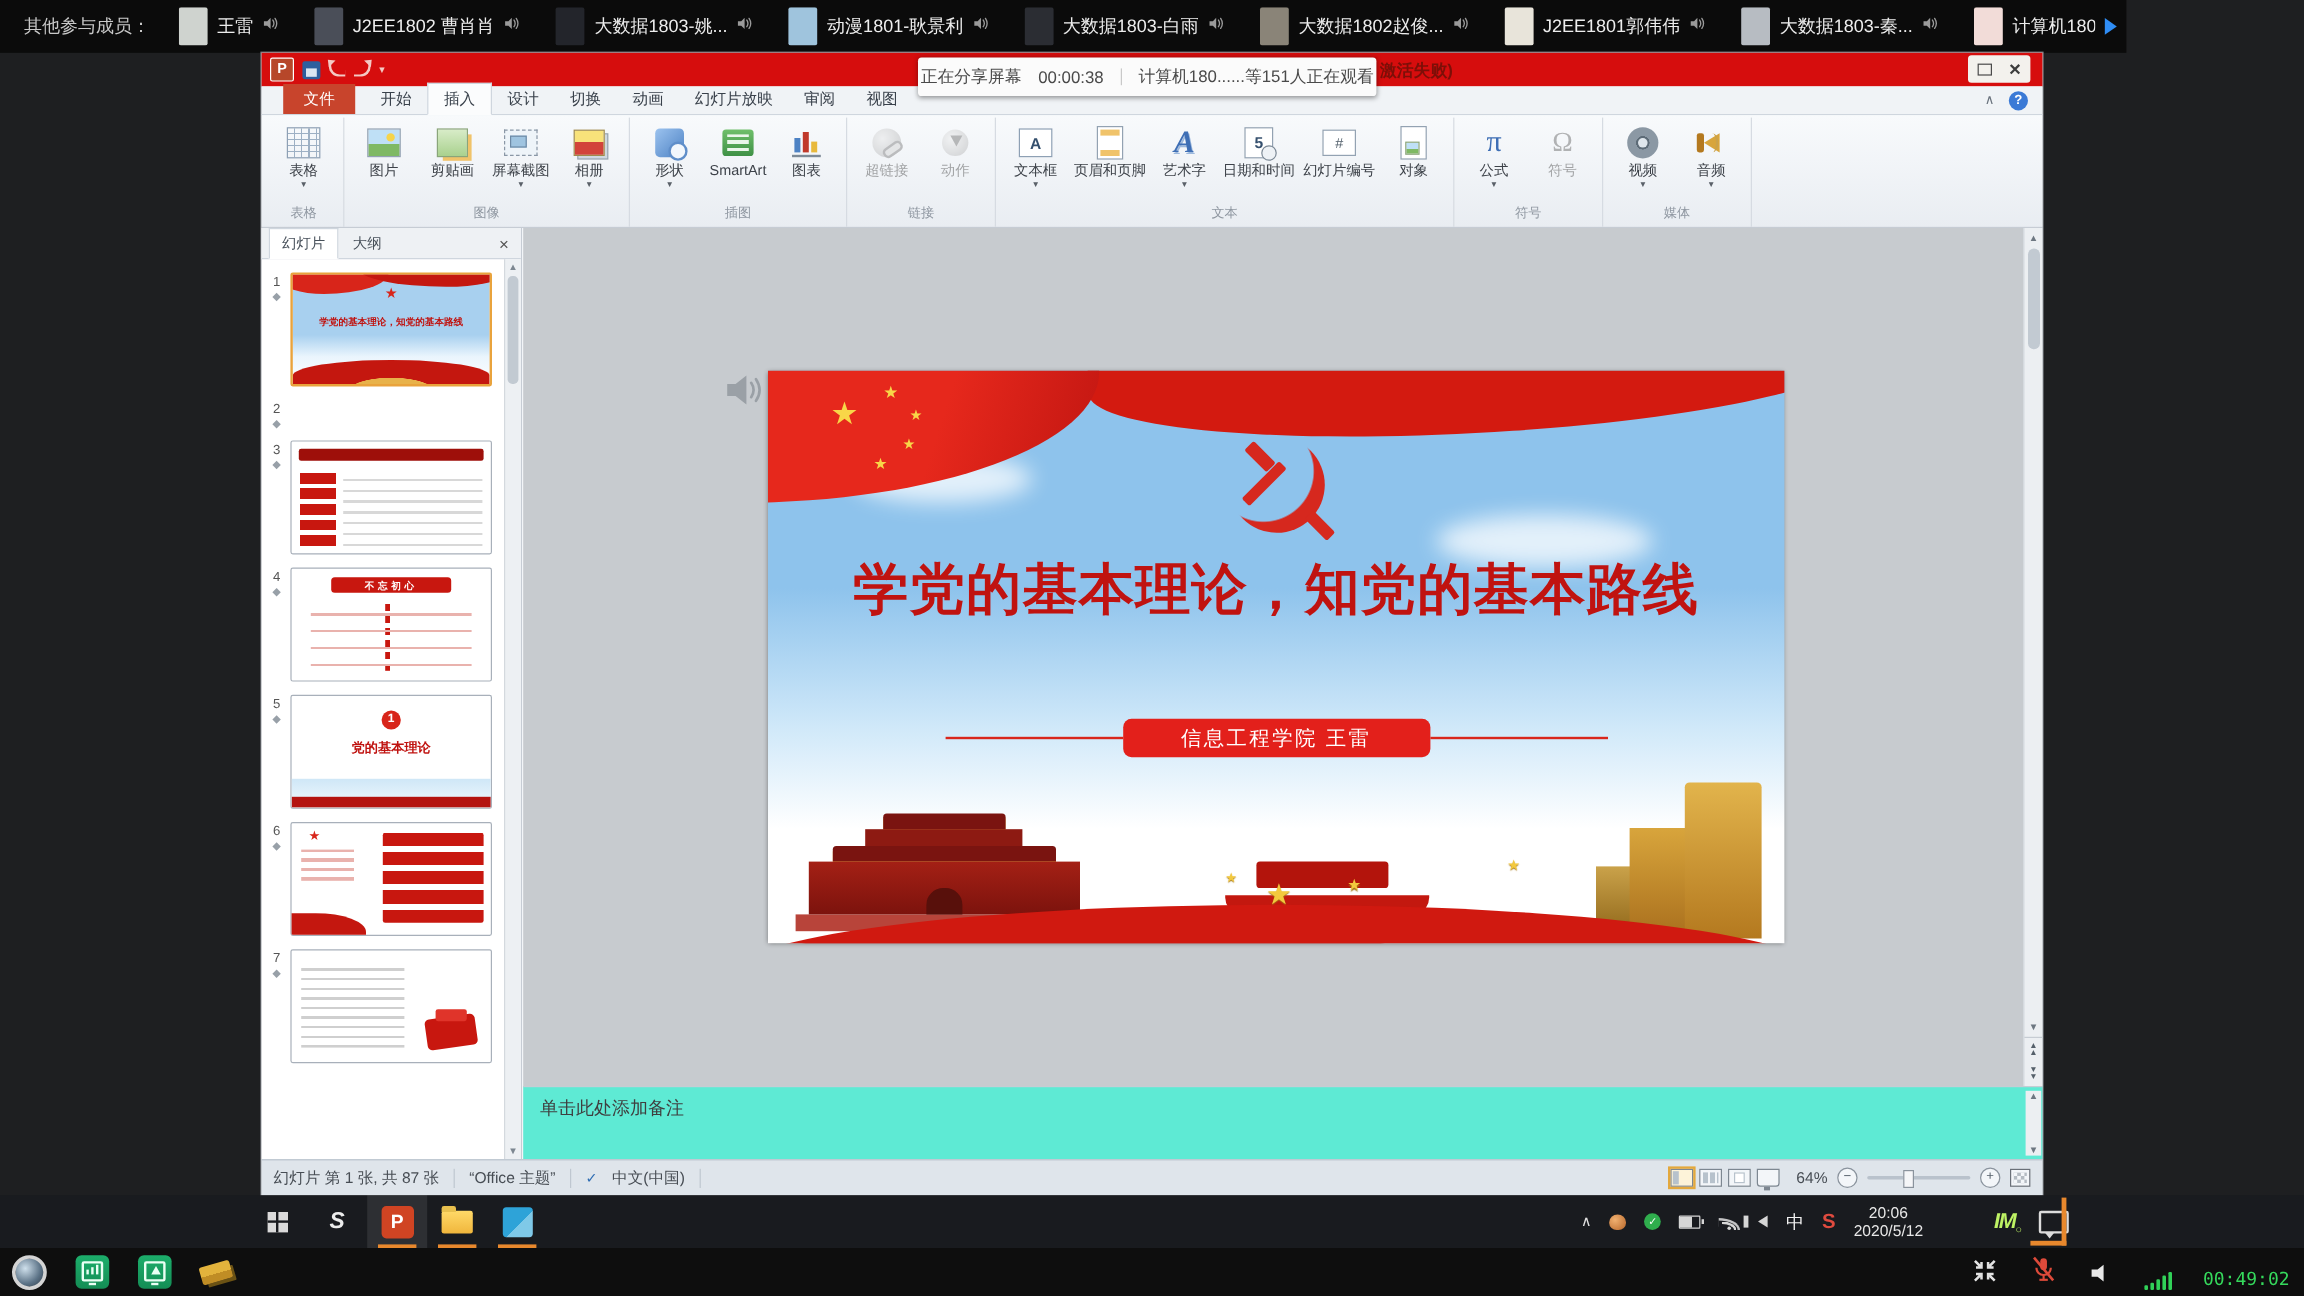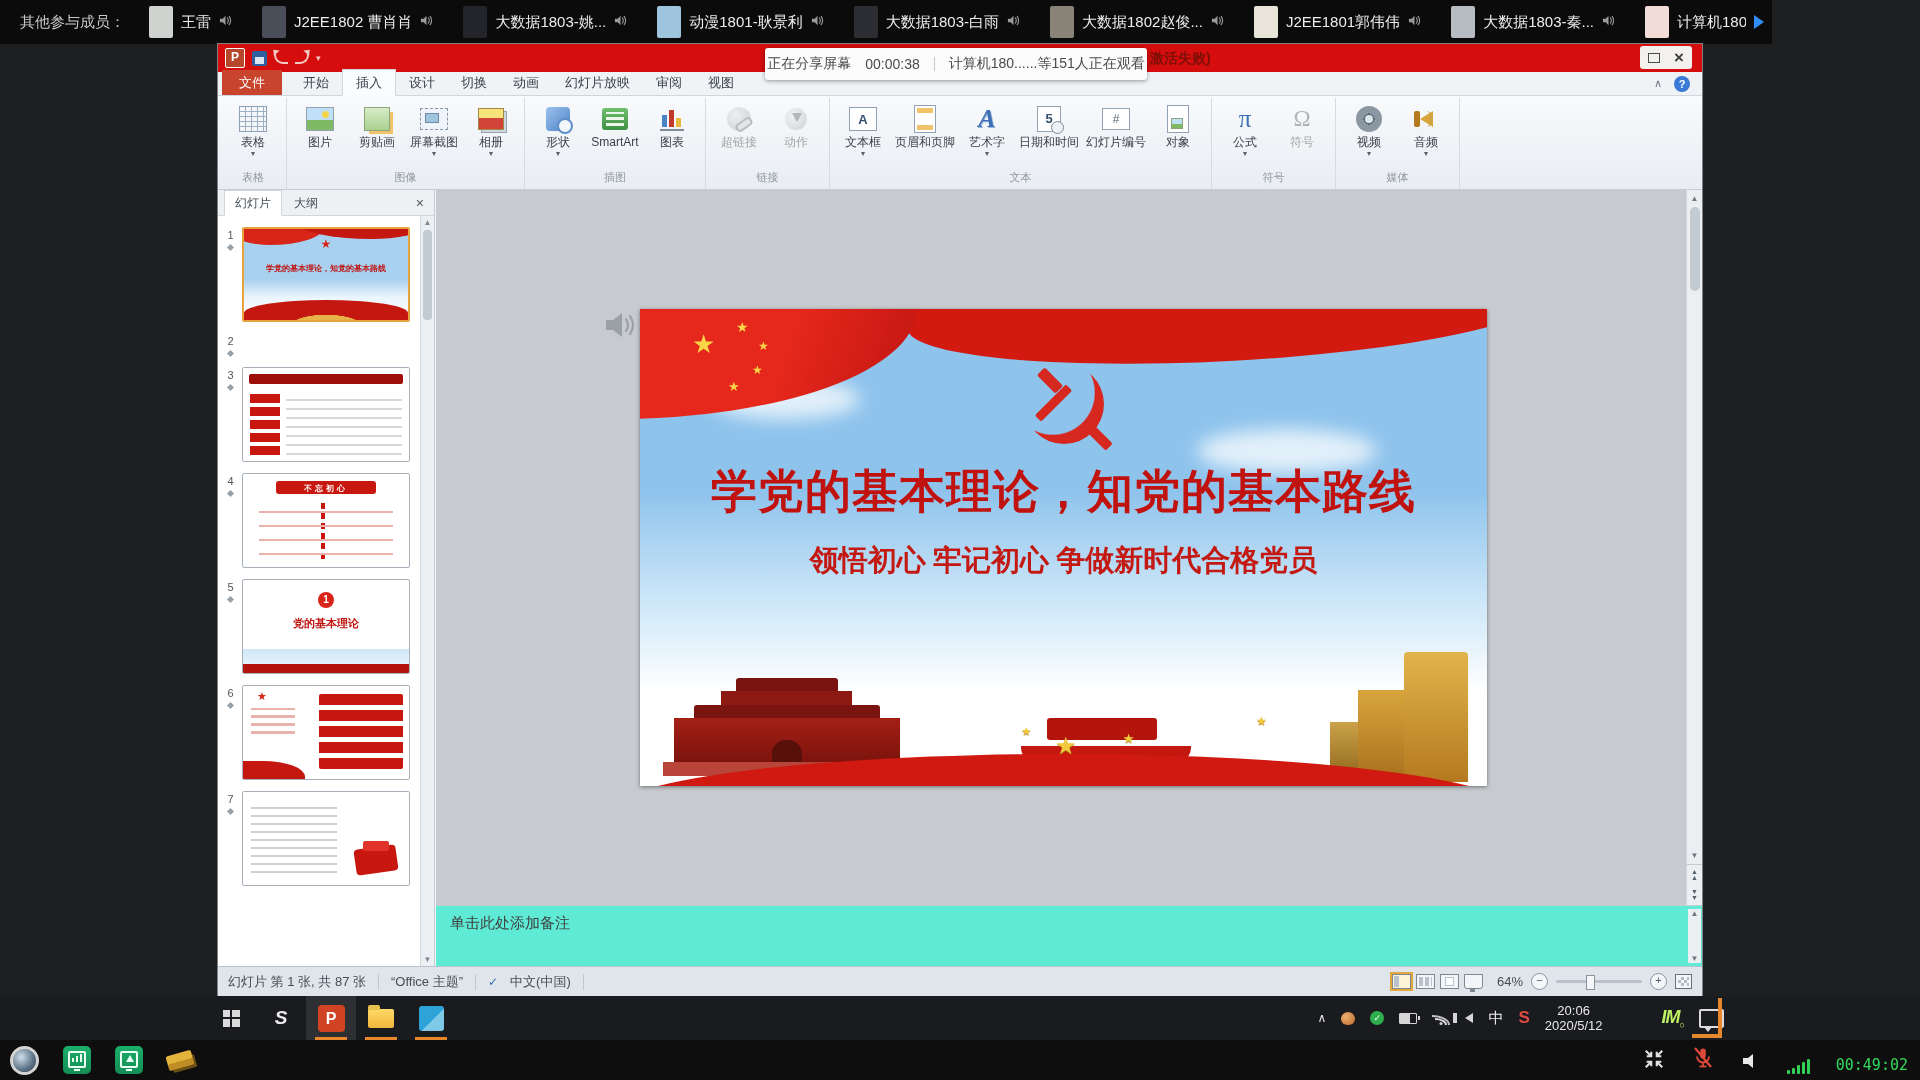--- a/index.html
+++ b/index.html
@@ -26,21 +26,21 @@
   .qa-drop{color:#f4c9c4;font-size:9px;}
   .tt-left{position:absolute;left:560px;top:6px;color:#7c0f08;font-size:14px;font-weight:bold;}
   .tt-right{position:absolute;left:932px;top:6px;color:#7c0f08;font-size:14px;font-weight:bold;}
   .win-controls{position:absolute;right:10px;top:2px;height:23px;background:#f3f1ed;border-radius:3px;display:flex;align-items:center;padding:0 8px;gap:14px;}
   .wc-restore{width:10px;height:8px;border:1.5px solid #4a4a4a;position:relative;background:#f3f1ed;}
   .wc-restore::before{content:"";position:absolute;left:2px;top:-4px;width:10px;height:8px;border:1.5px solid #4a4a4a;z-index:-1;}
   .wc-close{color:#3d3d3d;font-size:17px;line-height:17px;font-weight:bold;}
   
   .tab-row{position:absolute;left:0;top:28px;right:0;height:24px;background:#f0f3f6;border-bottom:1px solid #cfd6de;display:flex;align-items:flex-end;padding-left:4px;box-sizing:border-box;}
   .tab{padding:4px 13px 3px;font-size:13px;color:#39414b;white-space:nowrap;}
-  .tab-file{background:#c8442c;color:#fff;margin:0 8px 0 0;padding:4px 17px 3px;}
+  .tab-file{background:#c8442c;color:#fff;margin:0 8px 0 14px;padding:4px 17px 3px;}
   .tab-active{background:#fbfcfd;border:1px solid #cfd6de;border-bottom:1px solid #fbfcfd;margin-bottom:-1px;}
   .tab-tools{margin-left:auto;display:flex;align-items:center;gap:12px;padding-right:12px;align-self:center;}
   .rb-collapse{color:#6a737d;font-size:11px;}
   .help-btn{width:16px;height:16px;border-radius:50%;background:#3b7ad6;color:#fff;font-size:11px;font-weight:bold;text-align:center;line-height:16px;}
   
   .ribbon{position:absolute;left:0;top:52px;right:0;height:94px;background:linear-gradient(#f8fafc,#e9edf2);border-bottom:1px solid #c6ccd4;display:flex;padding:2px 2px 0;box-sizing:border-box;}
   .rb-group{display:flex;flex-direction:column;padding:0 5px;border-right:1px solid #d6dbe2;}
   .rb-row{flex:1;display:flex;align-items:flex-start;gap:1px;padding-top:4px;}
   .rb-btn{min-width:50px;max-width:80px;display:flex;flex-direction:column;align-items:center;gap:2px;padding:2px 3px;border-radius:3px;}
   .rb-btn.disabled{filter:grayscale(1);opacity:.45;}
@@ -667,21 +667,25 @@
         <span class="flag-star" style="left:118px;top:30px;font-size:12px;">★</span>
         <span class="flag-star" style="left:112px;top:54px;font-size:12px;">★</span>
         <span class="flag-star" style="left:88px;top:70px;font-size:13px;">★</span>
         <div class="emblem">
           <div class="sickle"></div>
             <div class="s-handle"></div>
             <div class="hammer-h"></div>
             <div class="hammer-s"></div>
         </div>
         <div class="slide-title">学党的基本理论，知党的基本路线</div>
-        <div class="slide-sub">领悟初心 牢记初心 争做新时代合格党员</div>
+        <div class="banner-row">
+          <span class="bn-line"></span>
+          <span class="bn-box">信息工程学院   王雷</span>
+          <span class="bn-line"></span>
+        </div>
         <div class="collage">
           <div class="statue">
               <div class="st-c"></div>
               <div class="st-b"></div>
               <div class="st-a"></div>
             </div>
           <div class="gate">
             <div class="g-roof1"></div>
               <div class="g-mid"></div>
               <div class="g-roof2"></div>

